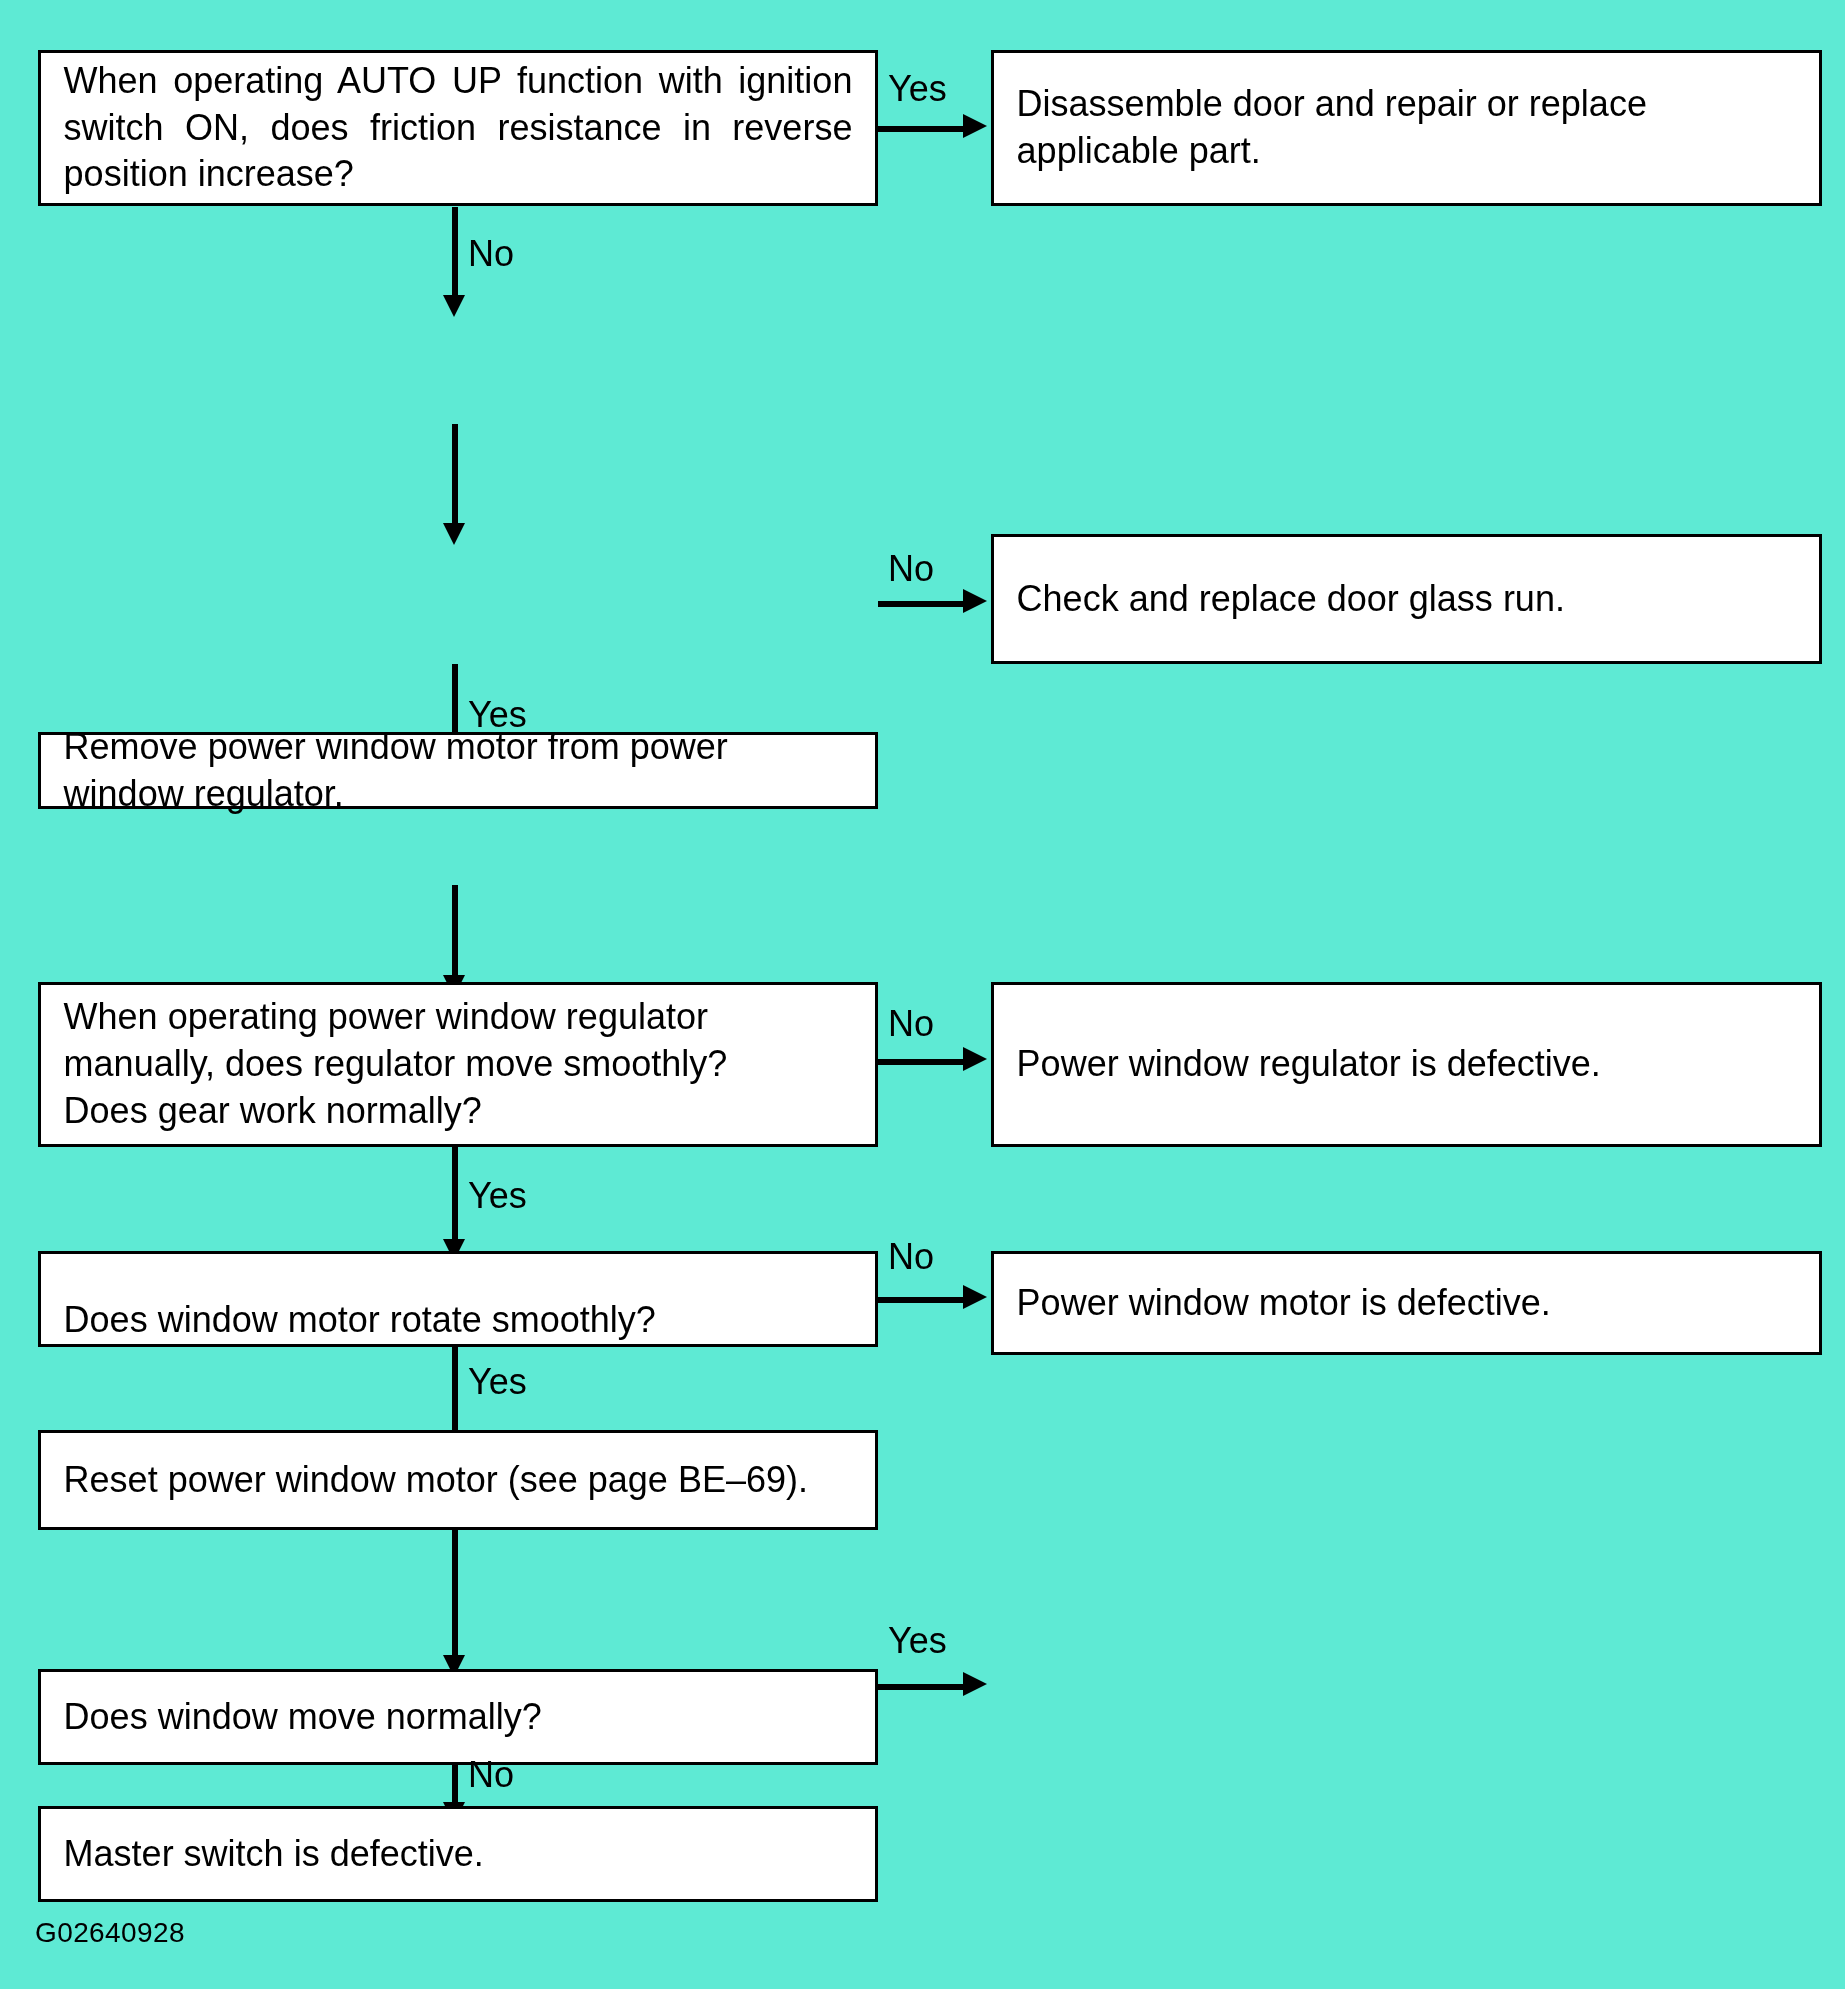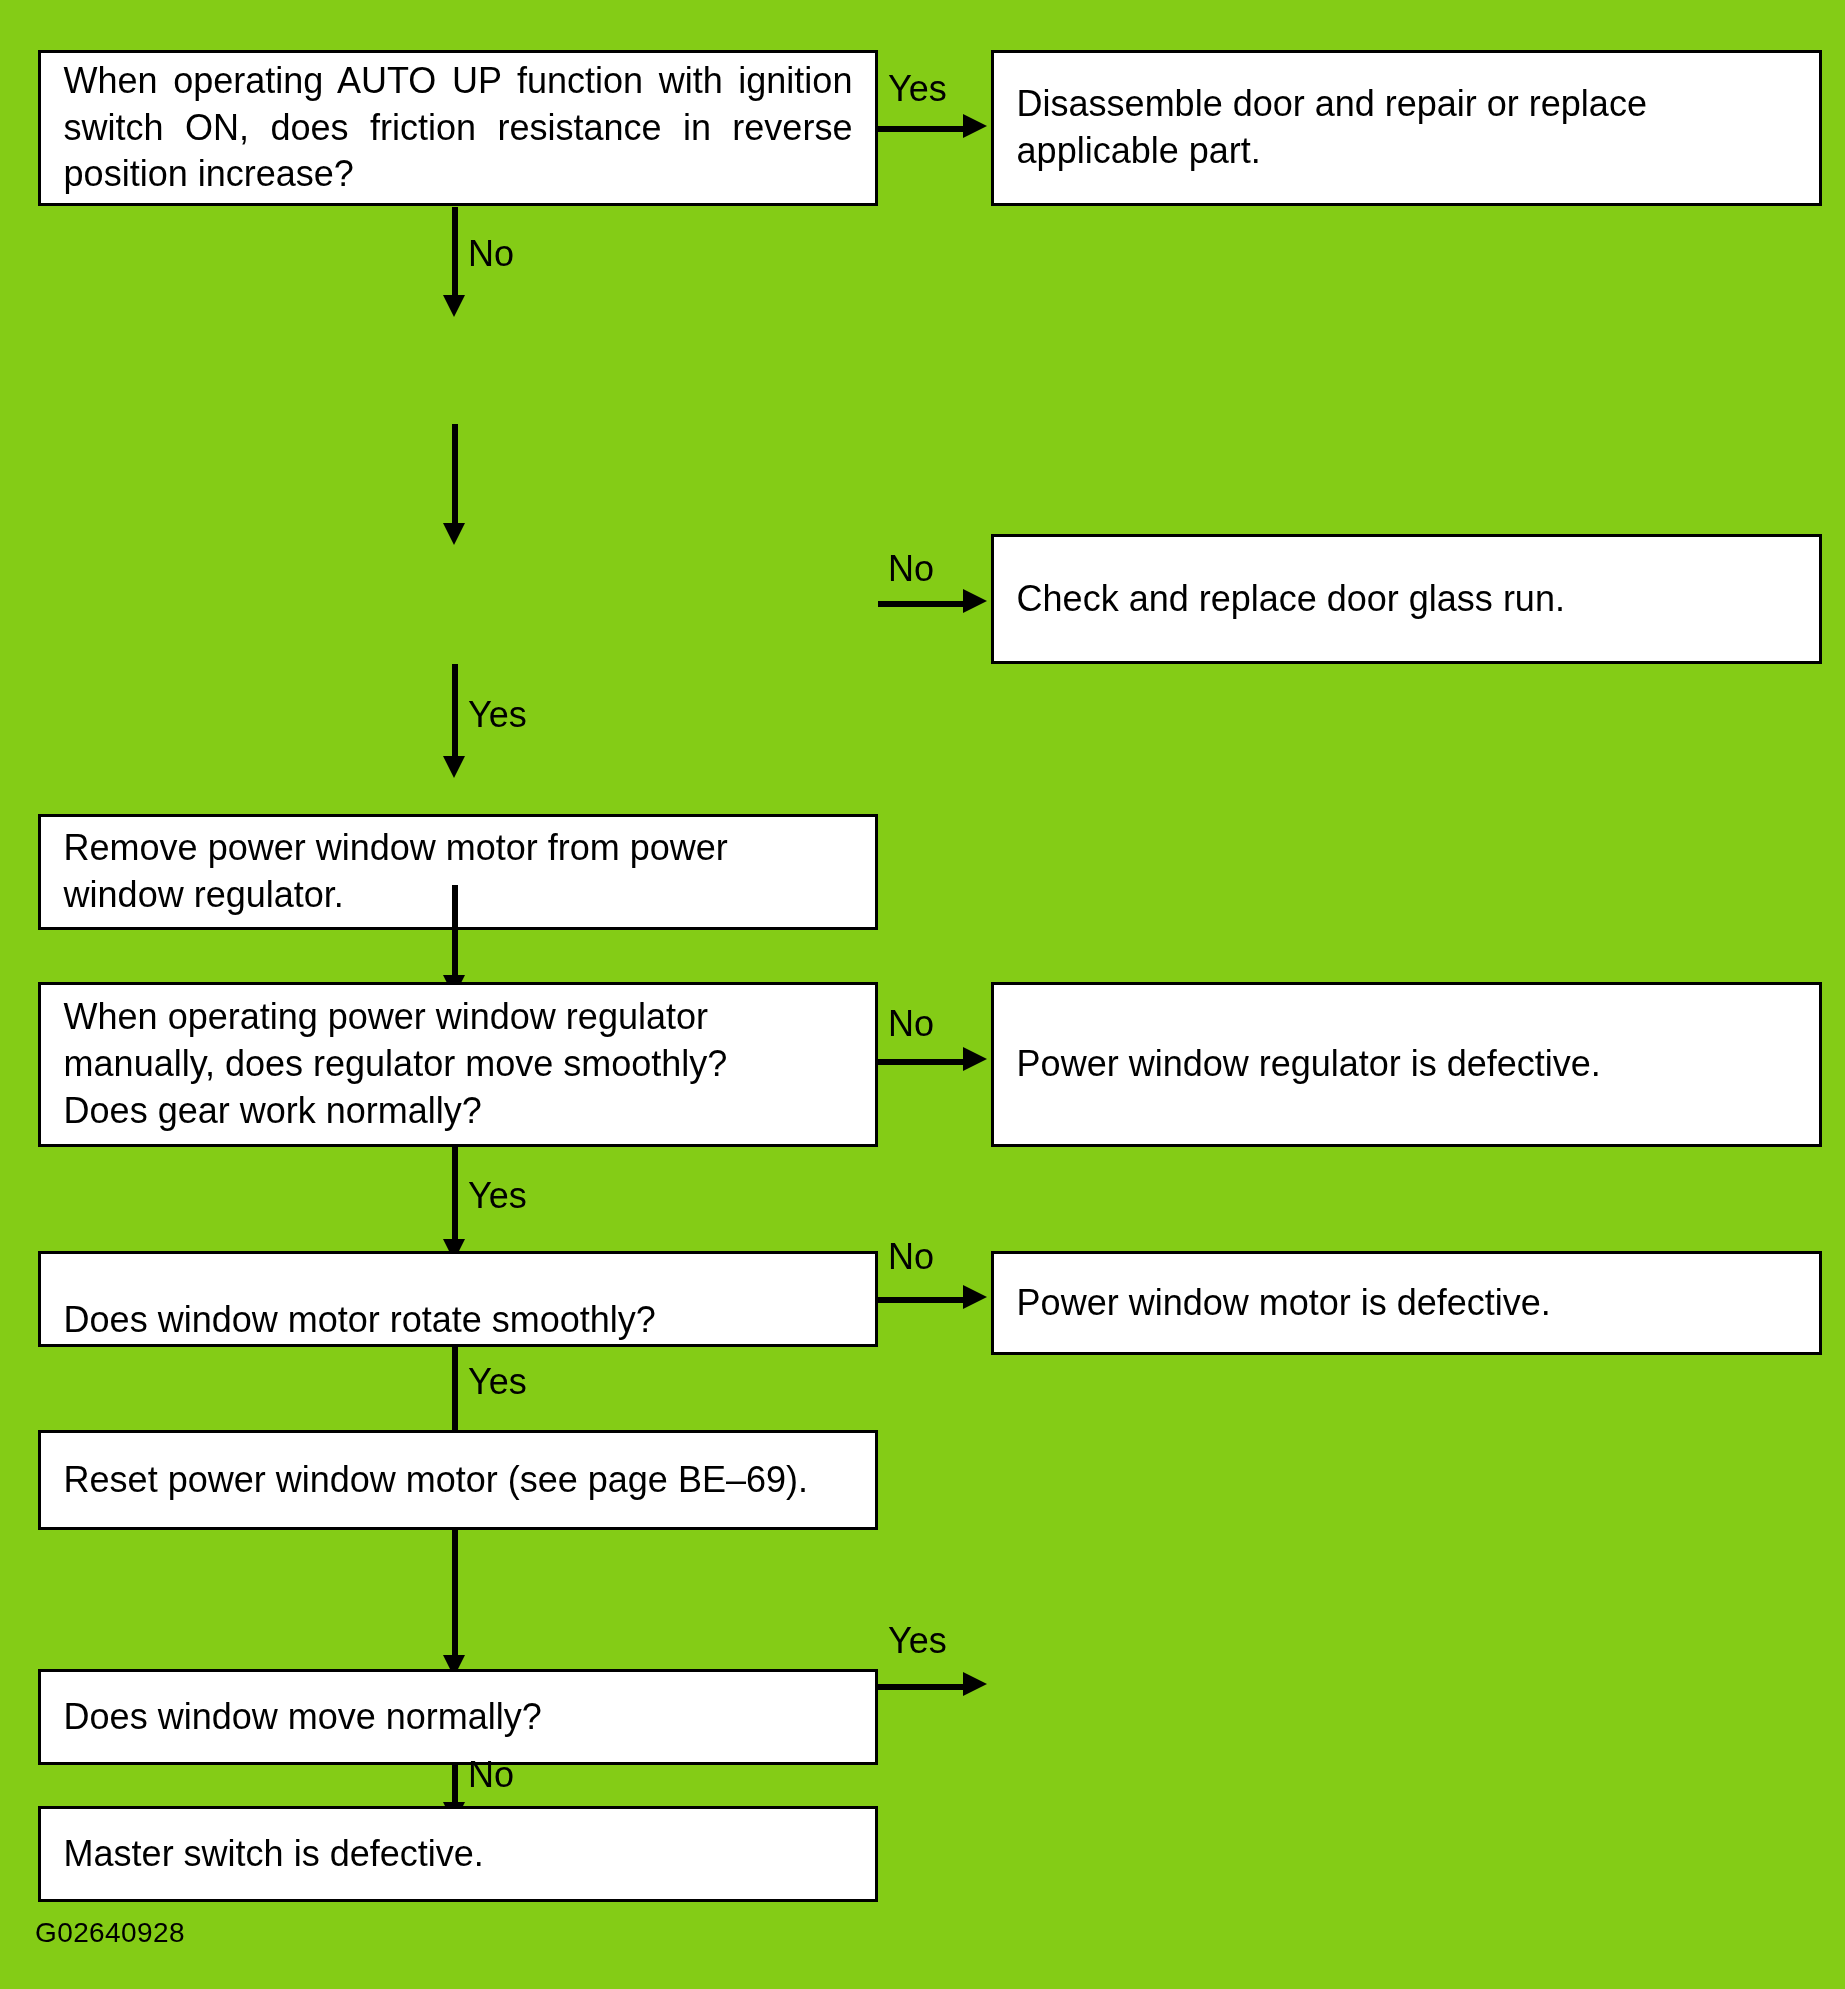--- a/index.html
+++ b/index.html
@@ -8,21 +8,21 @@
     background: #ffffff;
   }
   body {
     font-family: "Liberation Sans", sans-serif;
     color: #000000;
   }
   #page {
     position: relative;
     width: 1846px;
     height: 1989px;
-    background: #84cc16;
+    background: #5eead4;
     overflow: hidden;
   }
 
   
   .fc-box {
     position: absolute;
     box-sizing: border-box;
     border: 3.5px solid #000000;
     background: #ffffff;
     display: flex;
@@ -120,21 +120,21 @@
   </div>
 
   <div class="h-line" style="left:878px; top:601px; width:87px;"></div>
   <div class="h-arrow-head" style="left:963px; top:589px;"></div>
   <div class="edge-label" style="left:888px; top:551px;">No</div>
 
   <div class="v-line" style="left:452px; top:664px; height:99px;"></div>
   <div class="v-arrow-head" style="left:443px; top:756px;"></div>
   <div class="edge-label" style="left:468px; top:697px;">Yes</div>
 
-  <div class="fc-box" style="left:38px; top:814px; width:840px; height:116px;">
+  <div class="fc-box" style="left:38px; top:732px; width:840px; height:77px;">
     <span class="fc-text">Remove power window motor from power window regulator.</span>
   </div>
 
   <div class="v-line" style="left:452px; top:885px; height:97px;"></div>
   <div class="v-arrow-head" style="left:443px; top:975px;"></div>
 
   <div class="fc-box" style="left:38px; top:982px; width:840px; height:165px;">
     <span class="fc-text">When operating power window regulator manually, does regulator move smoothly?
 Does gear work normally?</span>
   </div>

